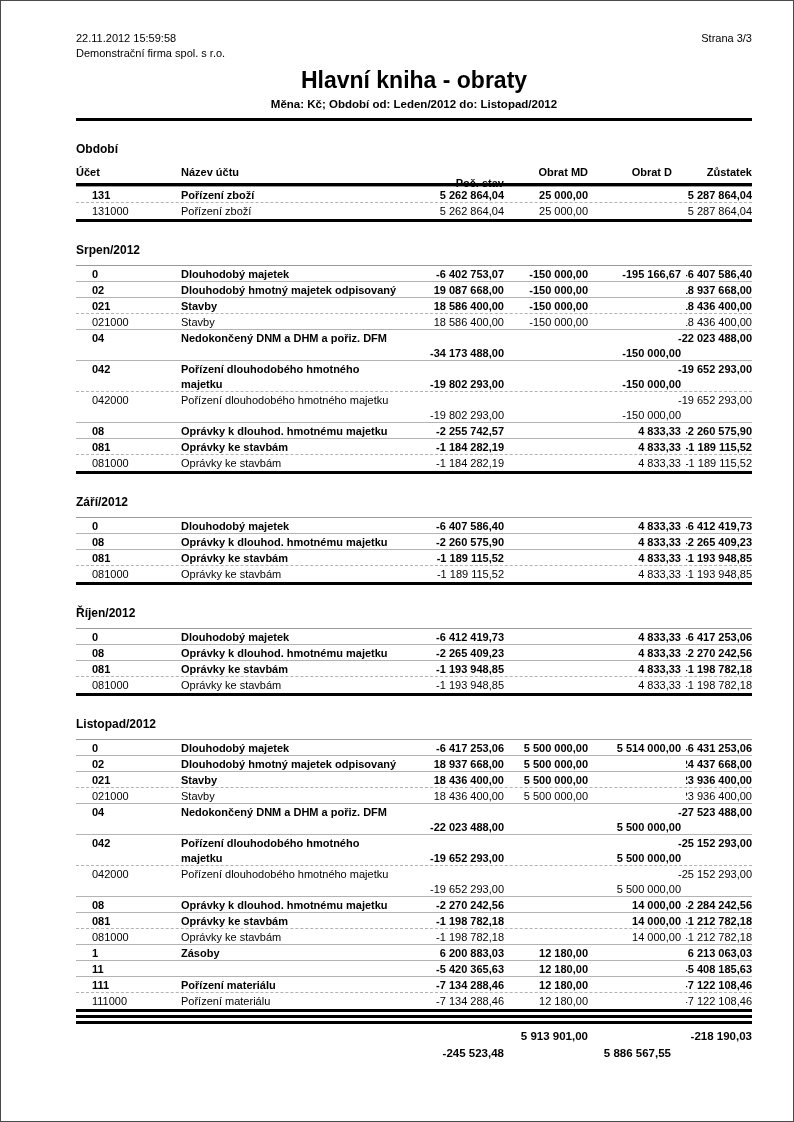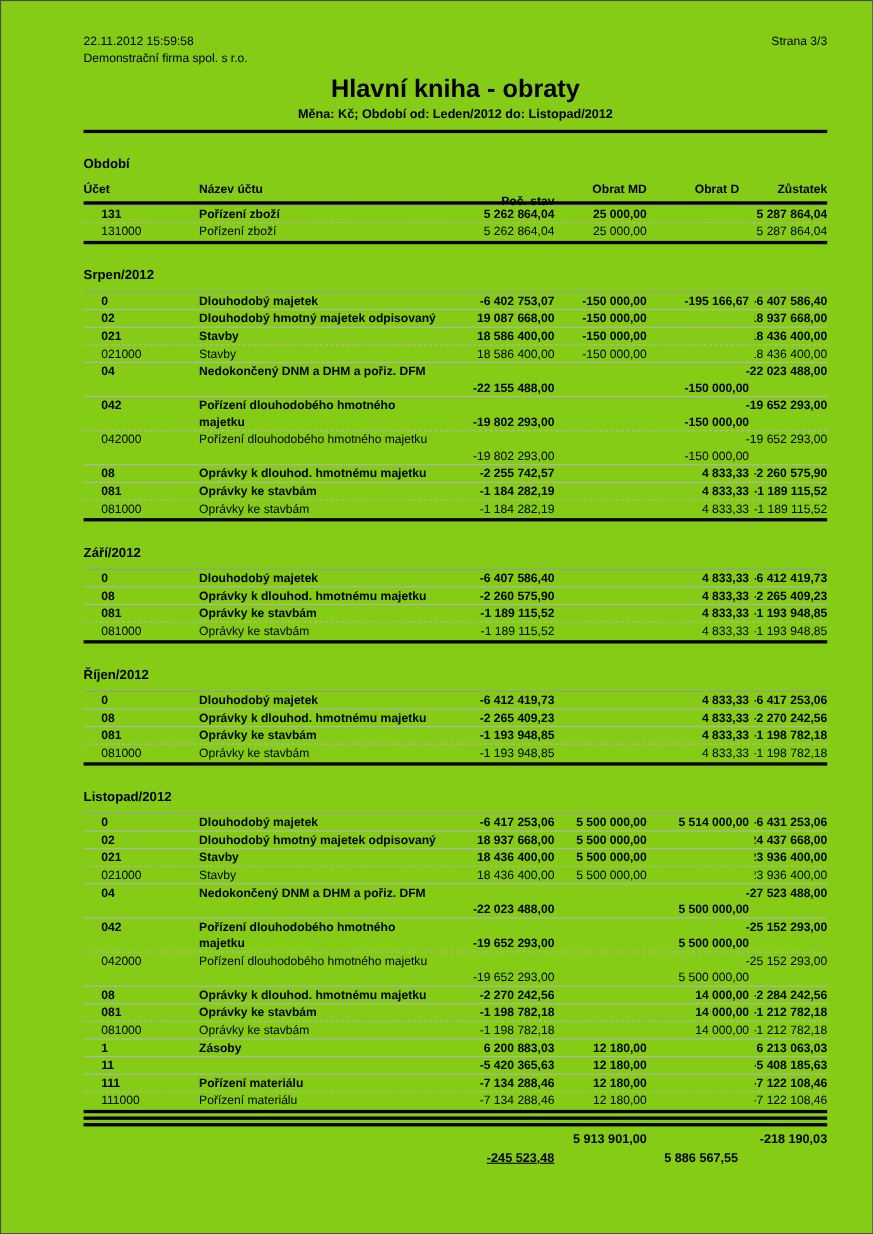--- a/index.html
+++ b/index.html
@@ -1,18 +1,18 @@
 <!DOCTYPE html>
 <html><head>
 <meta charset="utf-8">
 <style>
   html,body { margin:0; padding:0; background:#e8e8e8; }
   .page {
     position:relative; width:794px; height:1122px; margin:0 auto;
-    background:#84cc16; border:1px solid #4a4a4a; box-sizing:border-box;
+    background:#ffffff; border:1px solid #4a4a4a; box-sizing:border-box;
     font-family:"Liberation Sans","DejaVu Sans",sans-serif; color:#000;
     overflow:hidden;
   }
   .content { position:absolute; left:75px; top:30px; width:676px; }
 
   
   .meta-row { display:flex; justify-content:space-between; font-size:11px; line-height:15px; }
   .company  { font-size:11px; line-height:15px; }
   .title    { text-align:center; font-weight:bold; font-size:23px; line-height:28px; margin-top:5px; }
   .subtitle { text-align:center; font-weight:bold; font-size:11.5px; line-height:14px;
@@ -46,21 +46,21 @@
   .zust-box > span { position:absolute; right:0; top:0; white-space:nowrap; }
   .row.twoline .zust-box { overflow:visible; }
   .row.twoline .poc, .row.twoline .md, .row.twoline .d { top:16px; }
 
   
   .totals-rule { margin-top:3px; height:3px; border-top:3px solid #000; border-bottom:3px solid #000; }
   .totals { position:relative; height:44px; font-weight:bold; font-size:11.5px; }
   .totals span { position:absolute; white-space:nowrap; }
   .t-md   { right:164px; top:6px; }
   .t-zust { right:0;     top:6px; }
-  .t-poc  { right:248px; top:23px;text-decoration:underline; }
+  .t-poc  { right:248px; top:23px; }
   .t-d    { right:81px;  top:23px; }
 </style>
 </head>
 <body>
 
 <div class="page">
   <div class="content">
 
     <div class="meta-row">
       <span>22.11.2012 15:59:58</span>
@@ -139,21 +139,21 @@
               <span class="nazev">Stavby</span>
               <span class="num poc">18 586 400,00</span>
               <span class="num md">-150 000,00</span>
               <span class="zust-box">
                 <span>18 436 400,00</span>
               </span>
             </div>
             <div class="row bold twoline sep-solid">
               <span class="ucet">04</span>
               <span class="nazev">Nedokončený DNM a DHM a pořiz. DFM</span>
-              <span class="num poc">-22 155 488,00</span>
+              <span class="num poc">-34 173 488,00</span>
               <span class="num d">-150 000,00</span>
               <span class="zust-box">
                 <span>-22 023 488,00</span>
               </span>
             </div>
             <div class="row bold twoline sep-dashed">
               <span class="ucet">042</span>
               <span class="nazev">Pořízení dlouhodobého hmotného
 majetku</span>
               <span class="num poc">-19 802 293,00</span>

